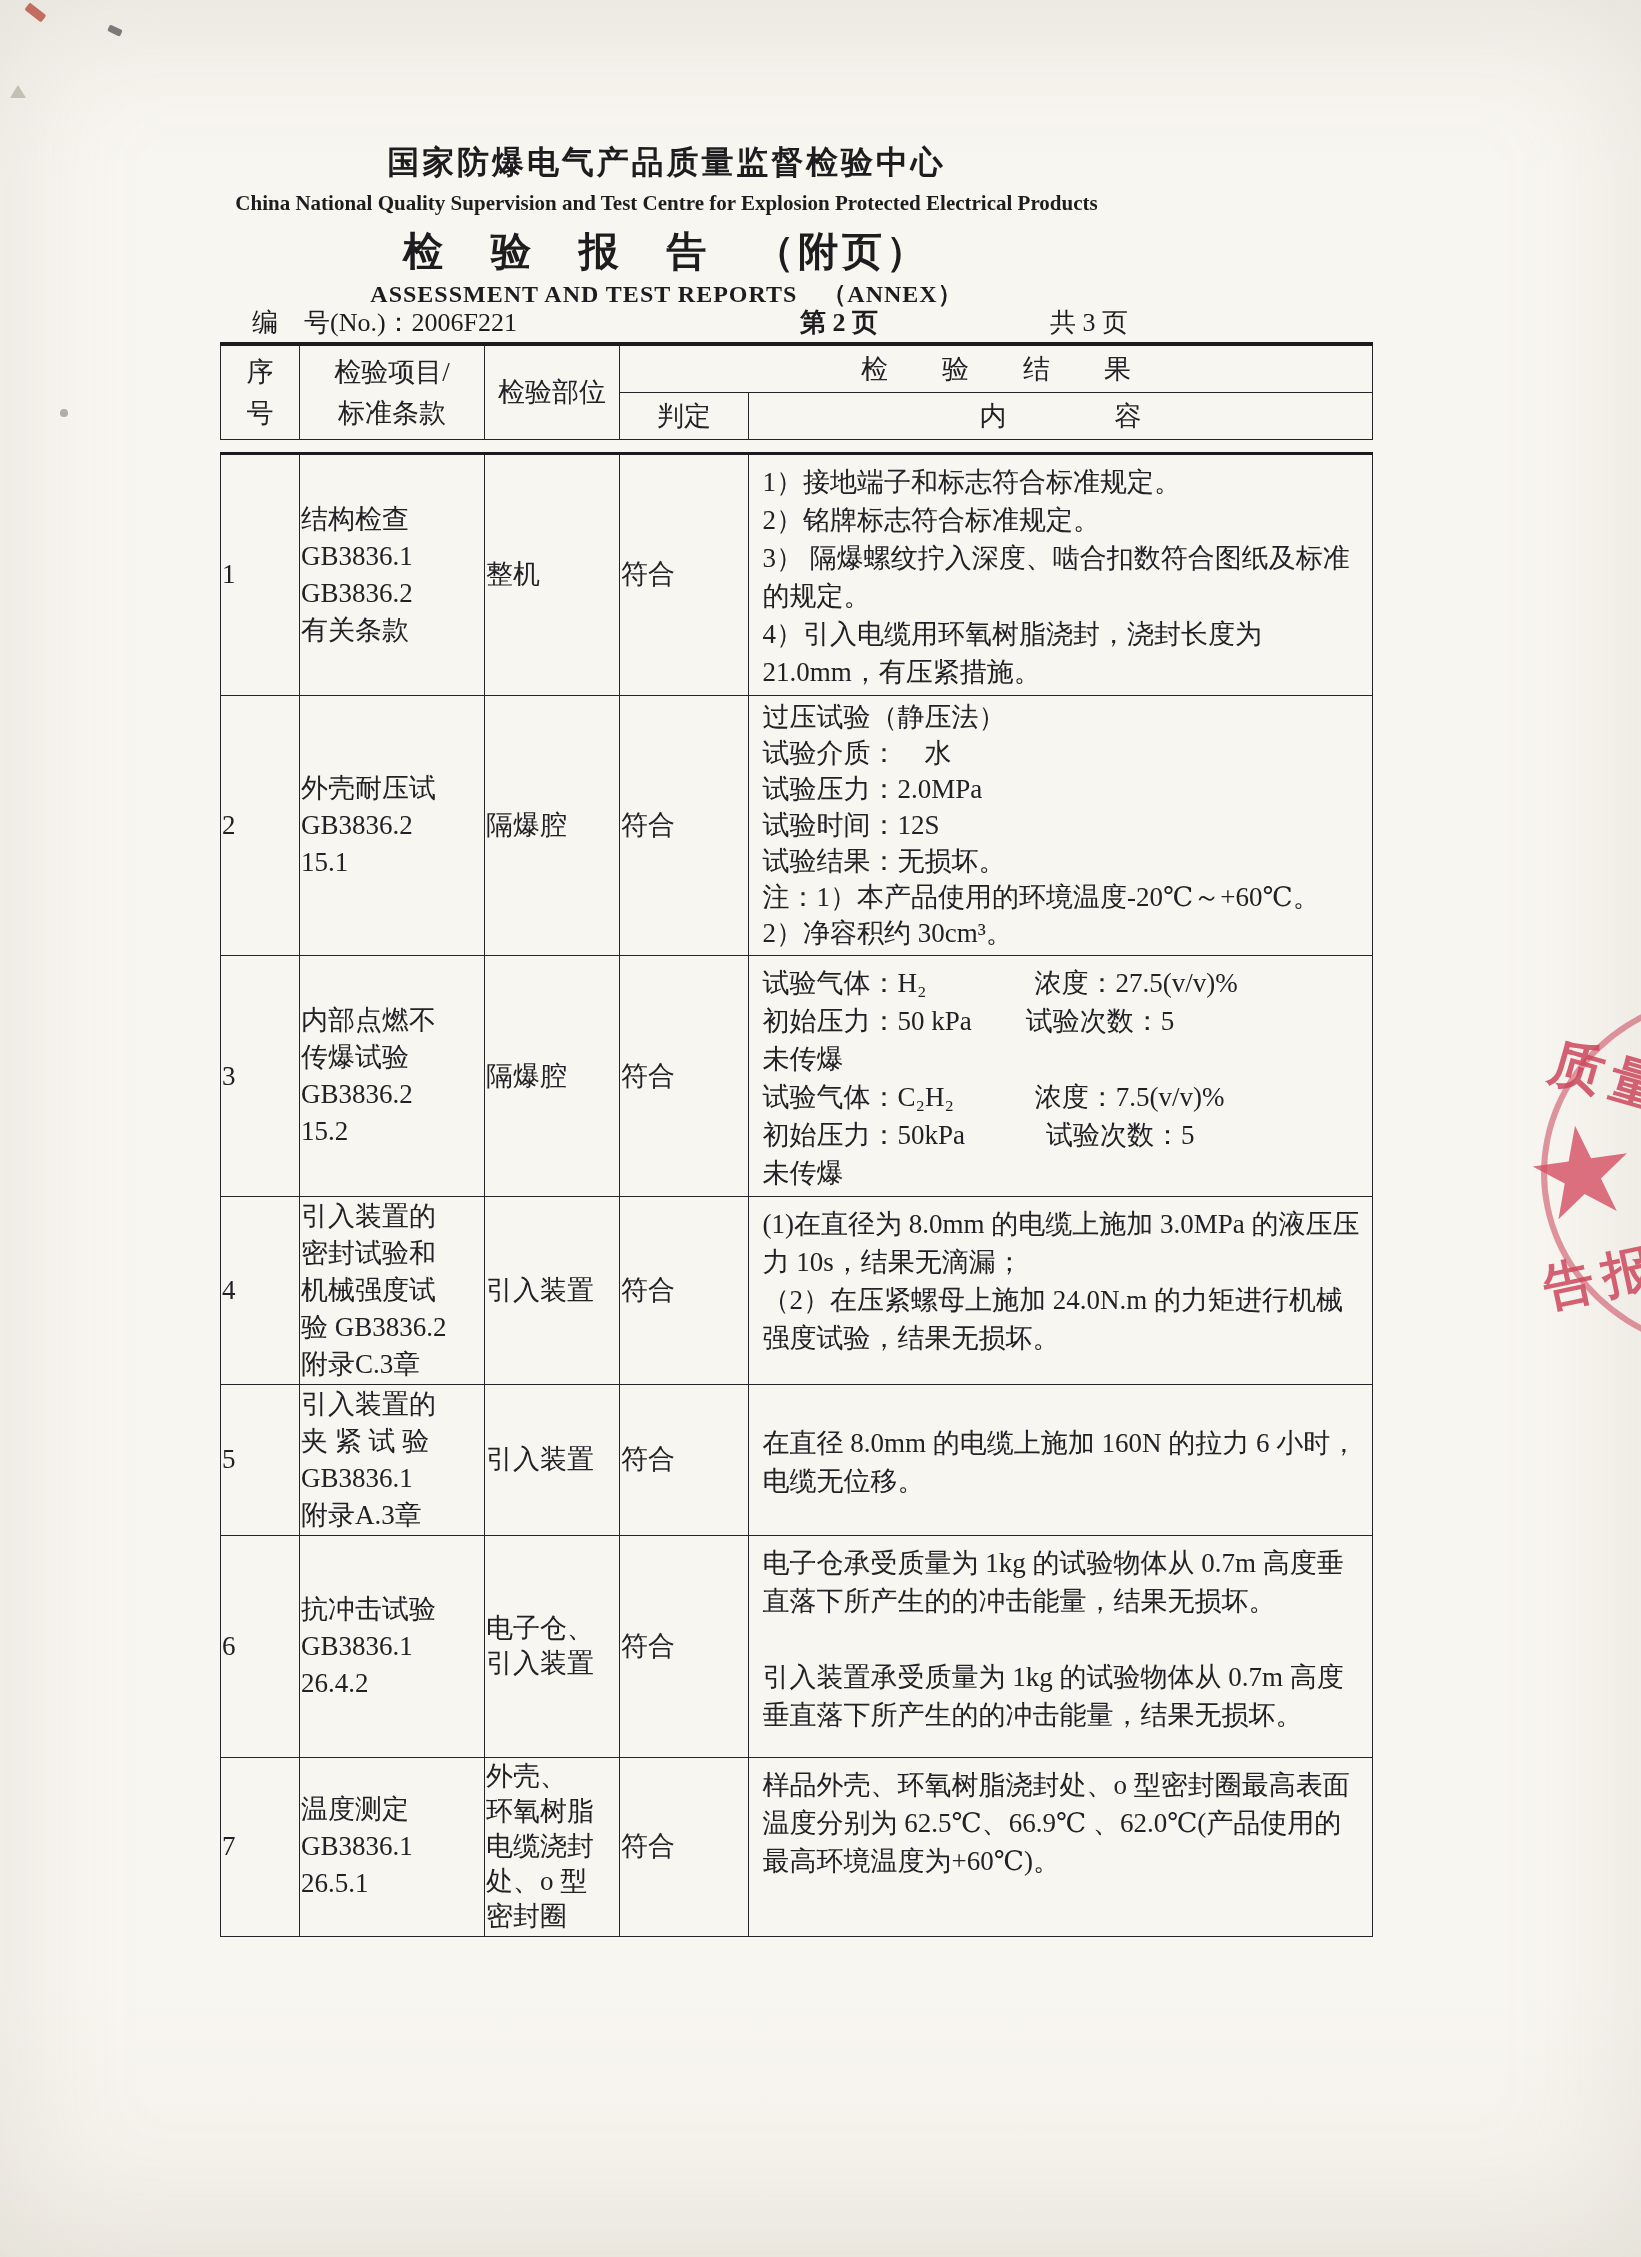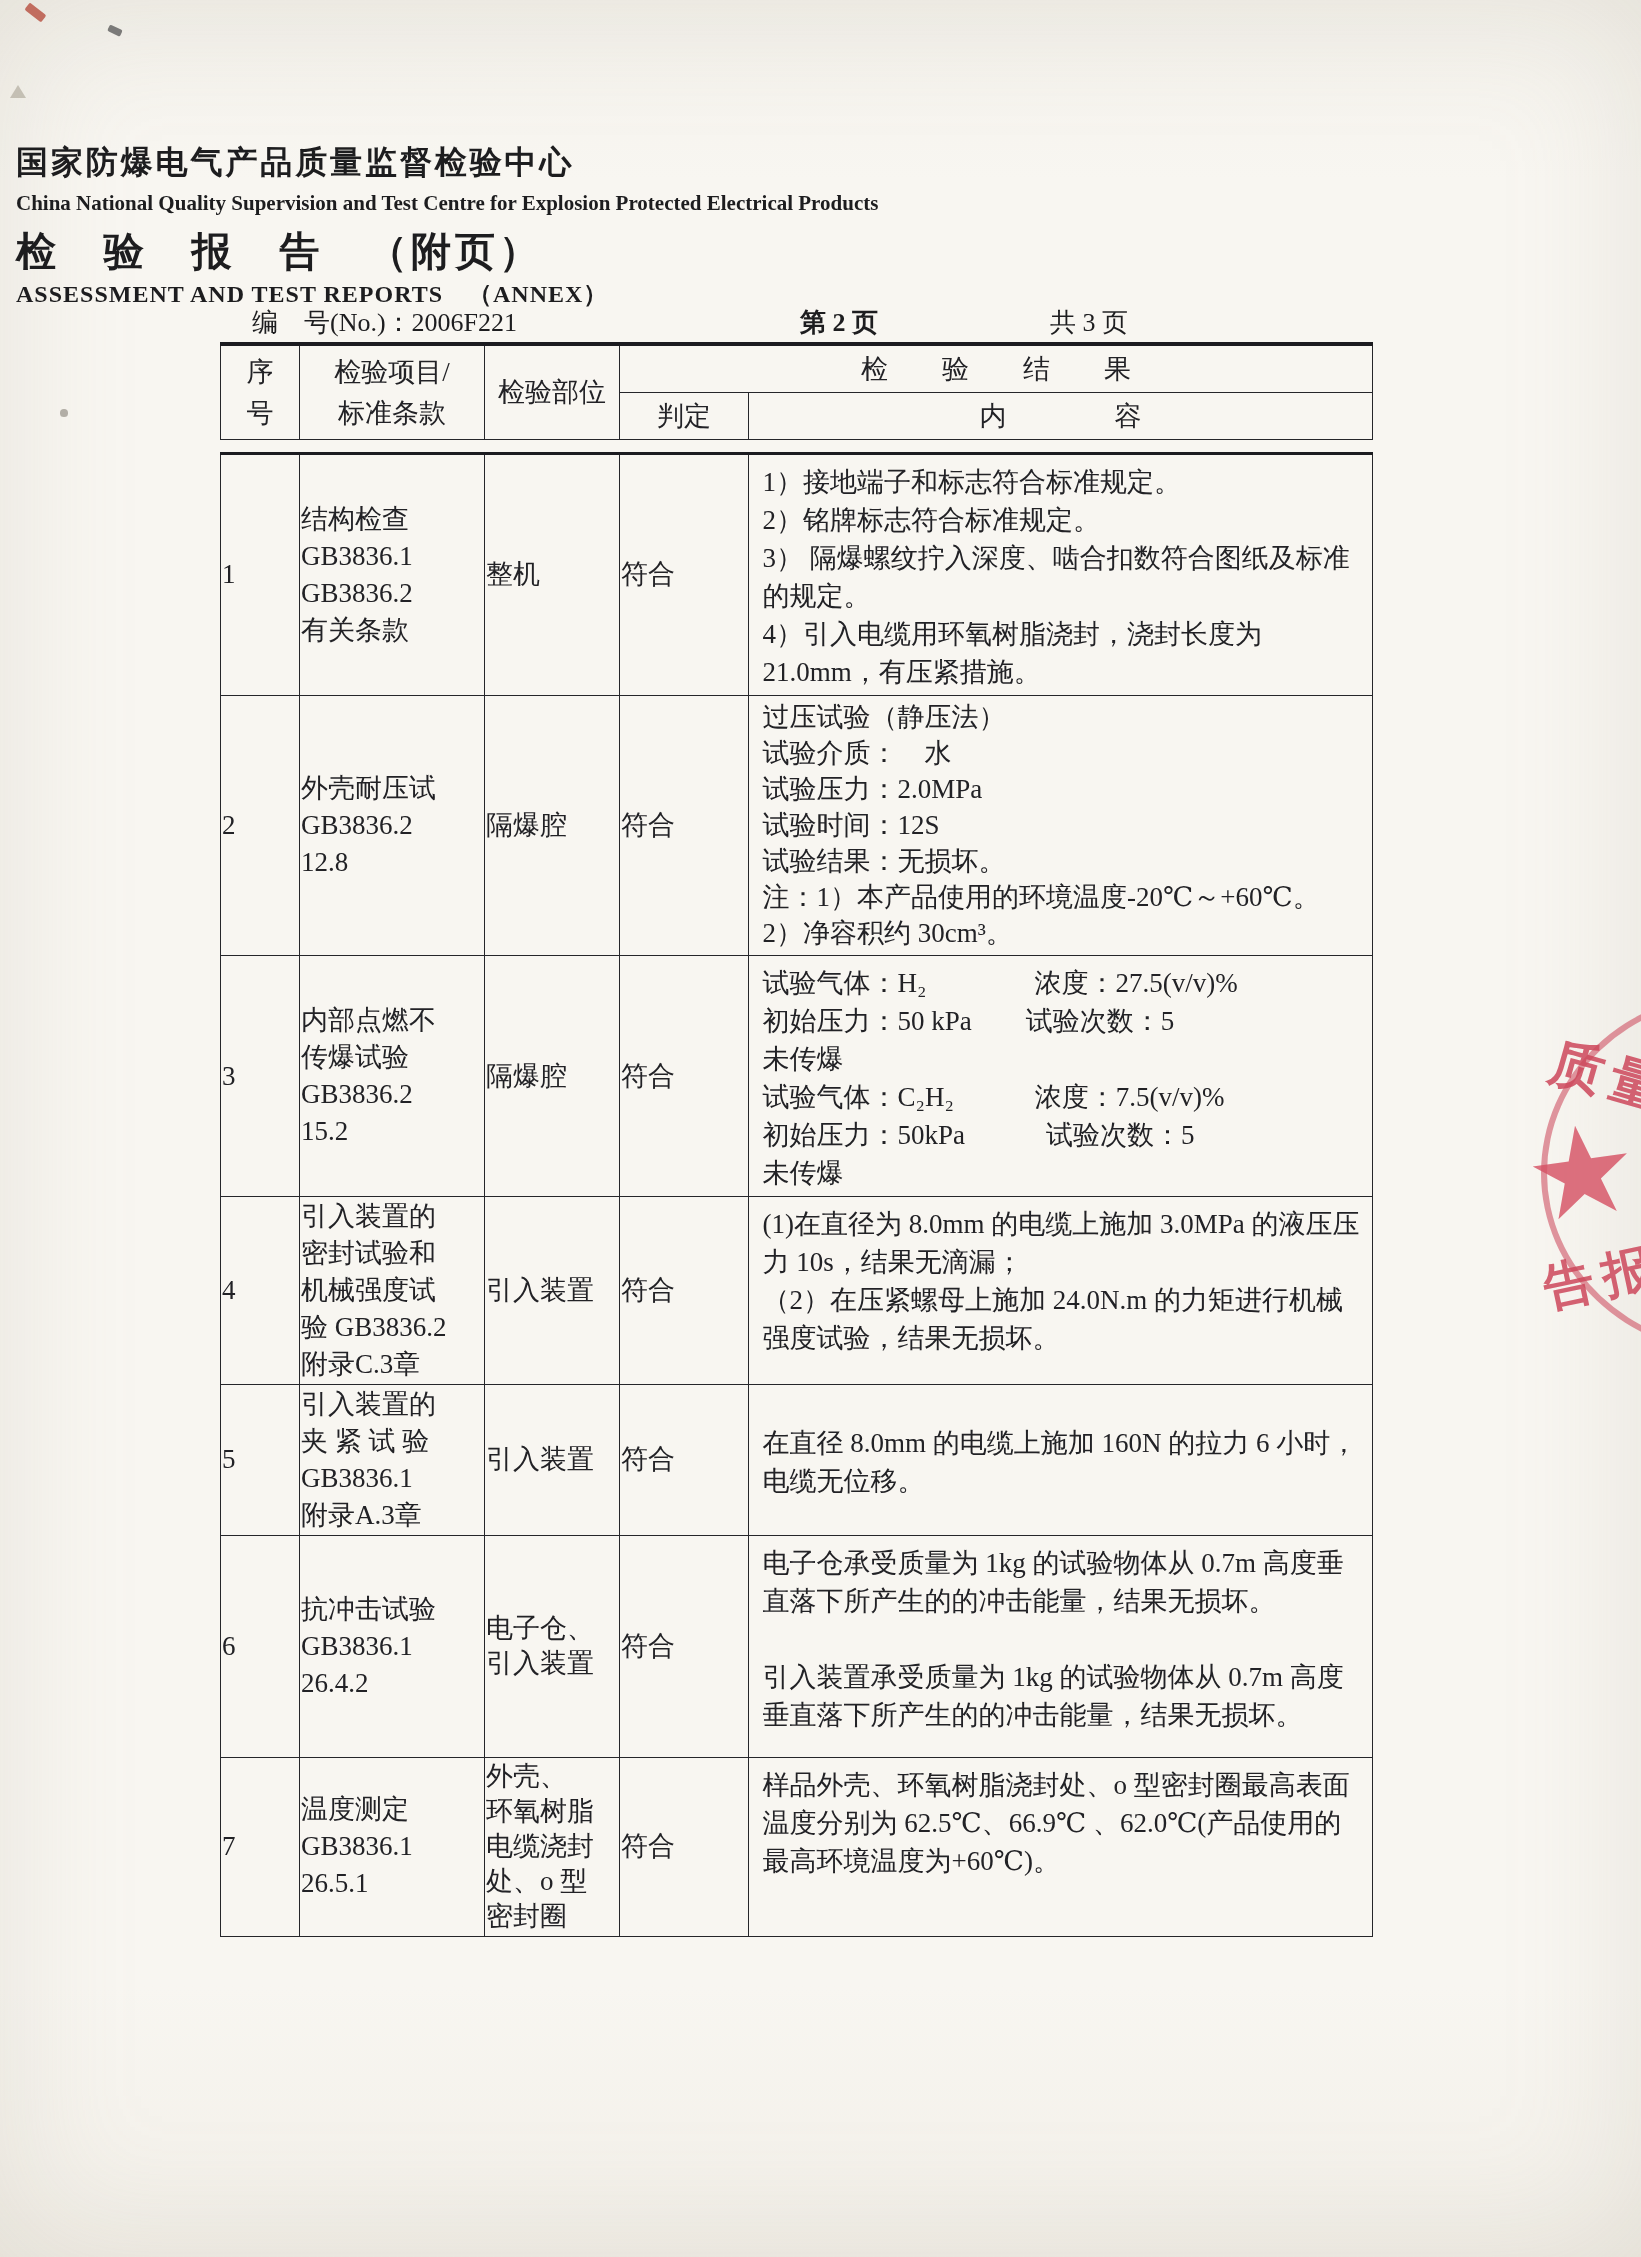--- a/index.html
+++ b/index.html
@@ -8,21 +8,21 @@
     background:#e9e6df;
     font-family:"Liberation Serif","DejaVu Serif",serif;
   }
   .page{
     position:relative;width:1641px;height:2257px;overflow:hidden;
     background:linear-gradient(180deg,#f4f2ec 0%,#f8f6f1 8%,#f8f6f1 88%,#f2efe8 100%);
     box-shadow:inset 0 0 135px rgba(175,165,145,0.22);
     color:#1d1d1f;
   }
   
-  .hd{position:absolute;left:16px;width:1313px;white-space:nowrap;}
+  .hd{position:absolute;left:10px;width:1313px;text-align:center;white-space:nowrap;}
   .org-cn{top:141px;font-size:32px;font-weight:bold;letter-spacing:2.9px;}
   .org-en{top:191px;font-size:21px;font-weight:bold;}
   .title-cn{top:224px;font-size:40px;font-weight:bold;letter-spacing:3.9px;}
   .title-en{top:278px;font-size:24px;font-weight:bold;letter-spacing:1px;}
   .info{position:absolute;top:305px;font-size:26px;white-space:nowrap;}
   .info-no{left:252px;}
   .info-page{left:800px;font-weight:bold;}
   .info-total{left:1050px;}
   
   table{border-collapse:collapse;table-layout:fixed;position:absolute;left:220px;width:1153px;background:transparent;}
@@ -128,21 +128,21 @@
         <td class="c">符合</td>
         <td class="content">1）接地端子和标志符合标准规定。
 2）铭牌标志符合标准规定。
 3） 隔爆螺纹拧入深度、啮合扣数符合图纸及标准的规定。
 4）引入电缆用环氧树脂浇封，浇封长度为 21.0mm，有压紧措施。</td>
       </tr>
       <tr class="h2 tight">
         <td class="c">2</td>
         <td class="c ml">外壳耐压试
 GB3836.2
-12.8</td>
+15.1</td>
         <td class="c part ml">隔爆腔</td>
         <td class="c">符合</td>
         <td class="content">过压试验（静压法）
 试验介质：　水
 试验压力：2.0MPa
 试验时间：12S
 试验结果：无损坏。
 注：1）本产品使用的环境温度-20℃～+60℃。
 2）净容积约 30cm³。</td>
       </tr>

